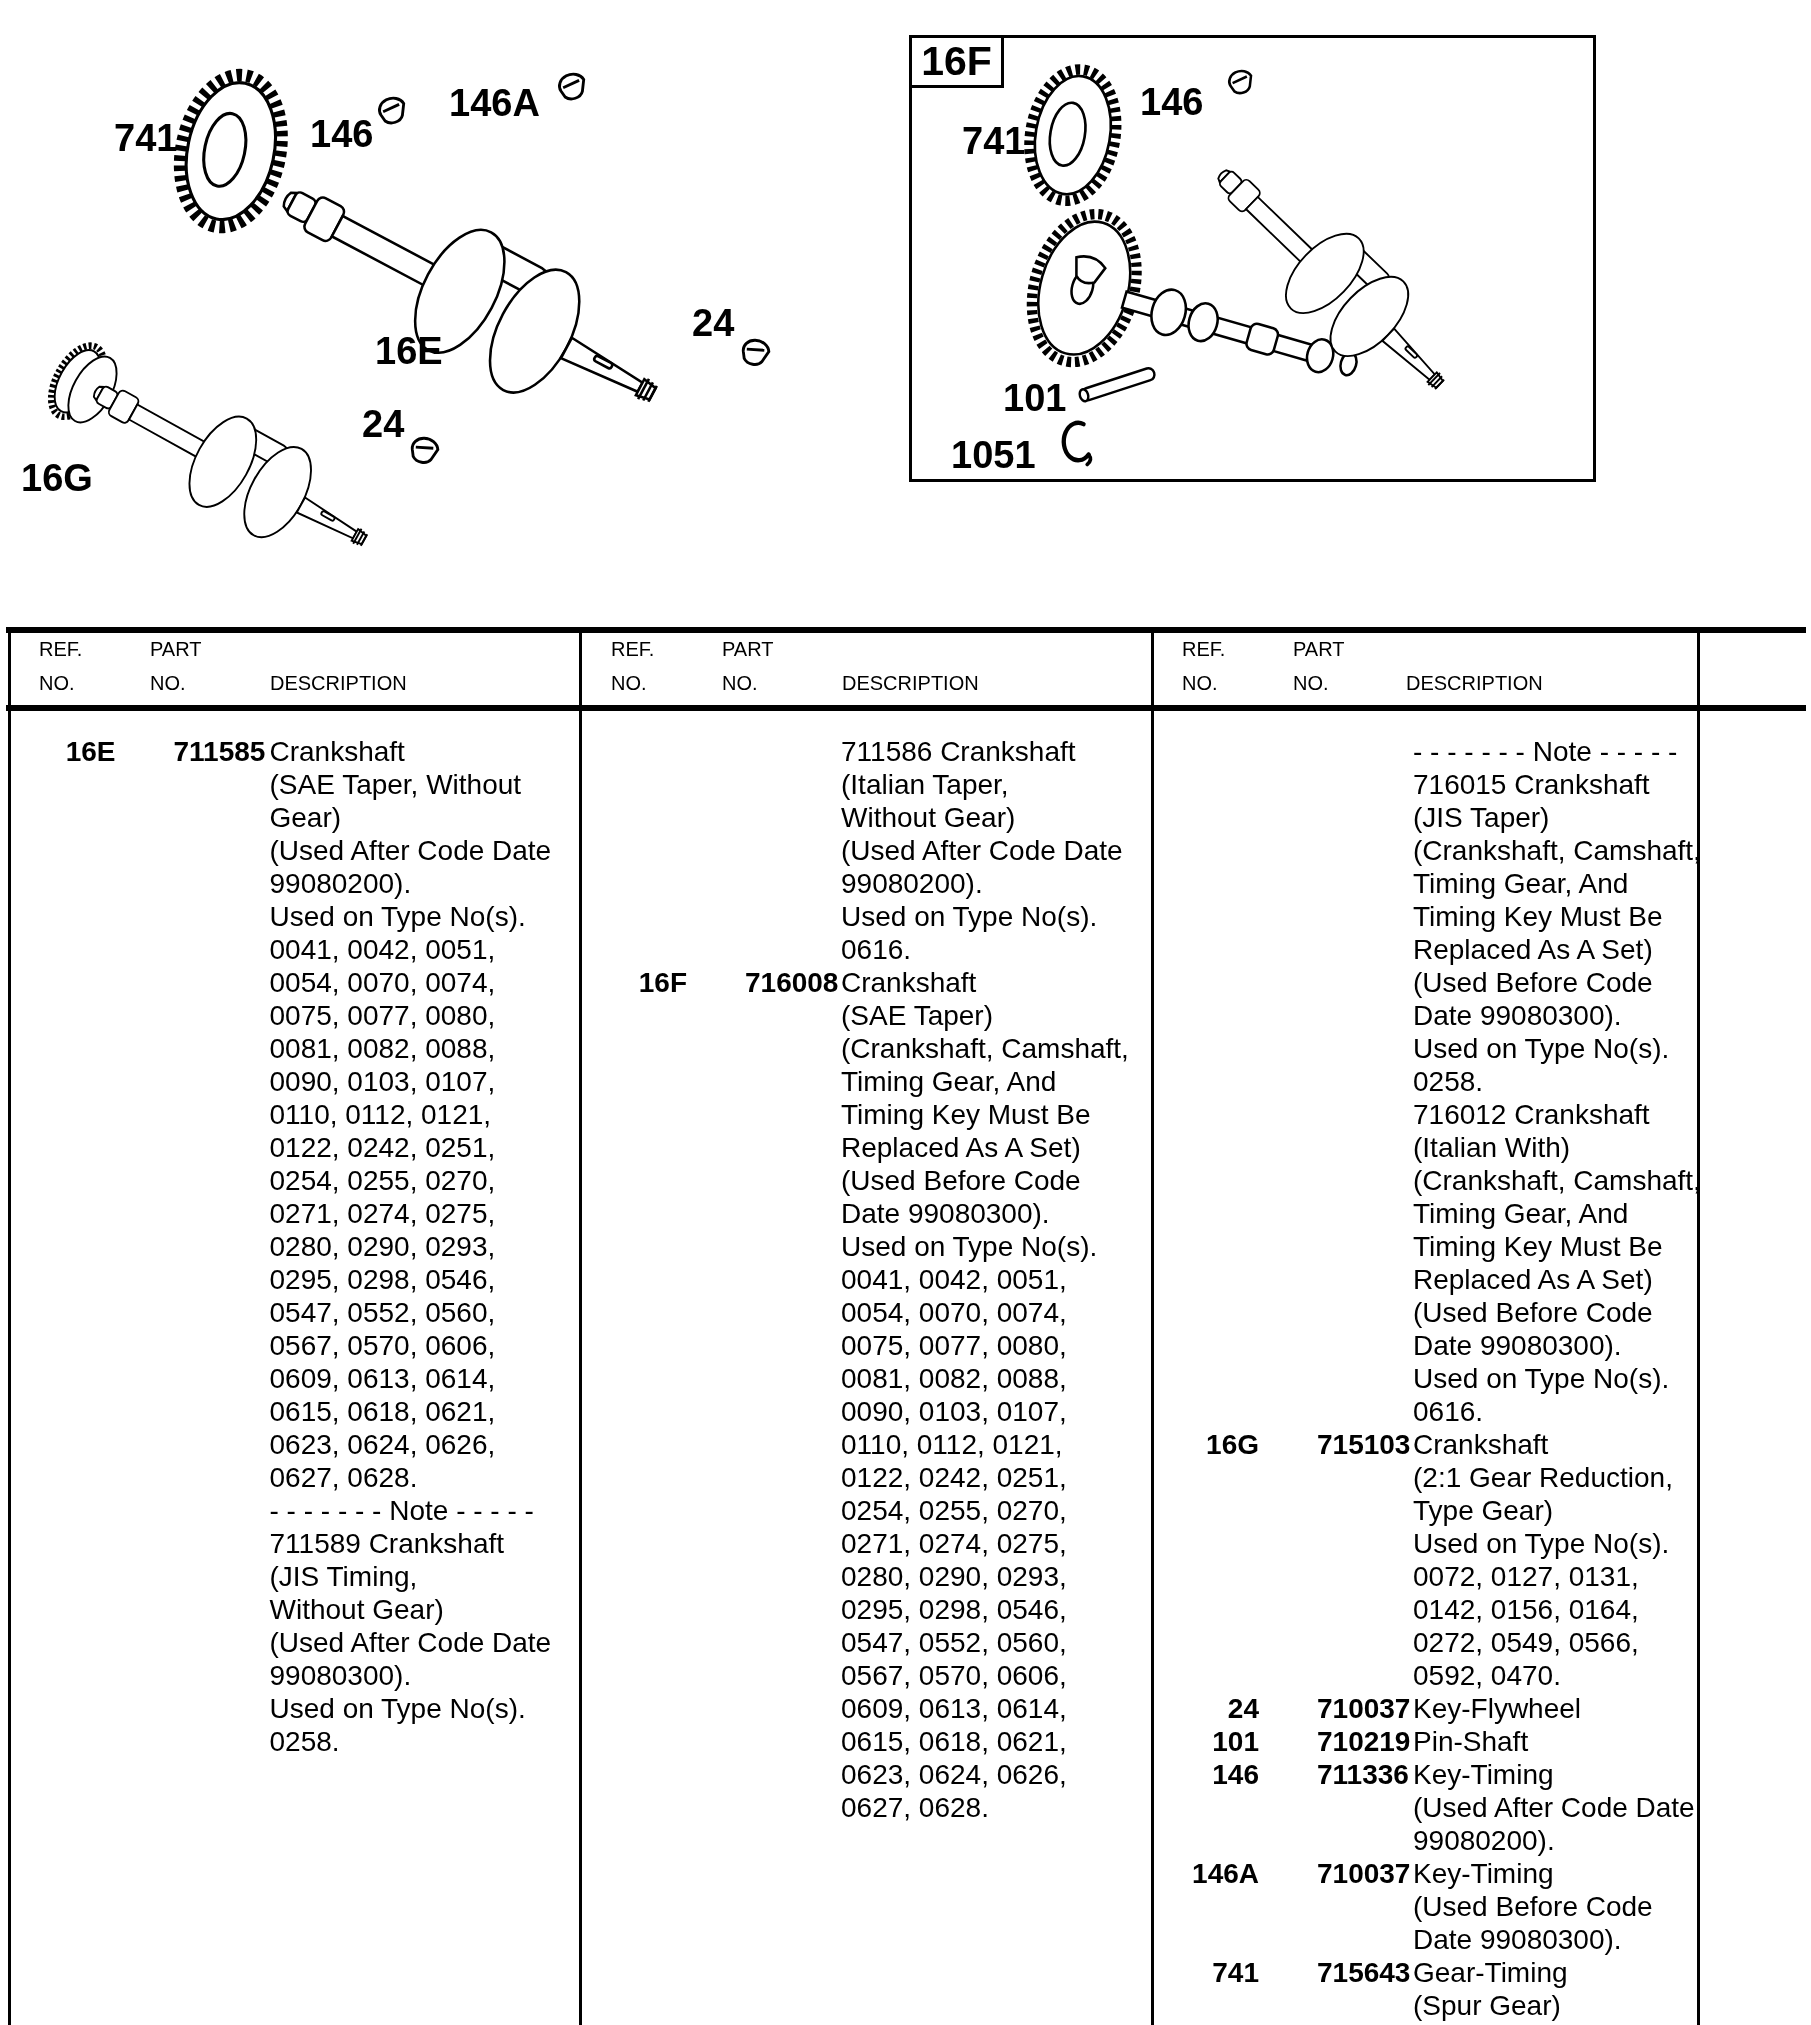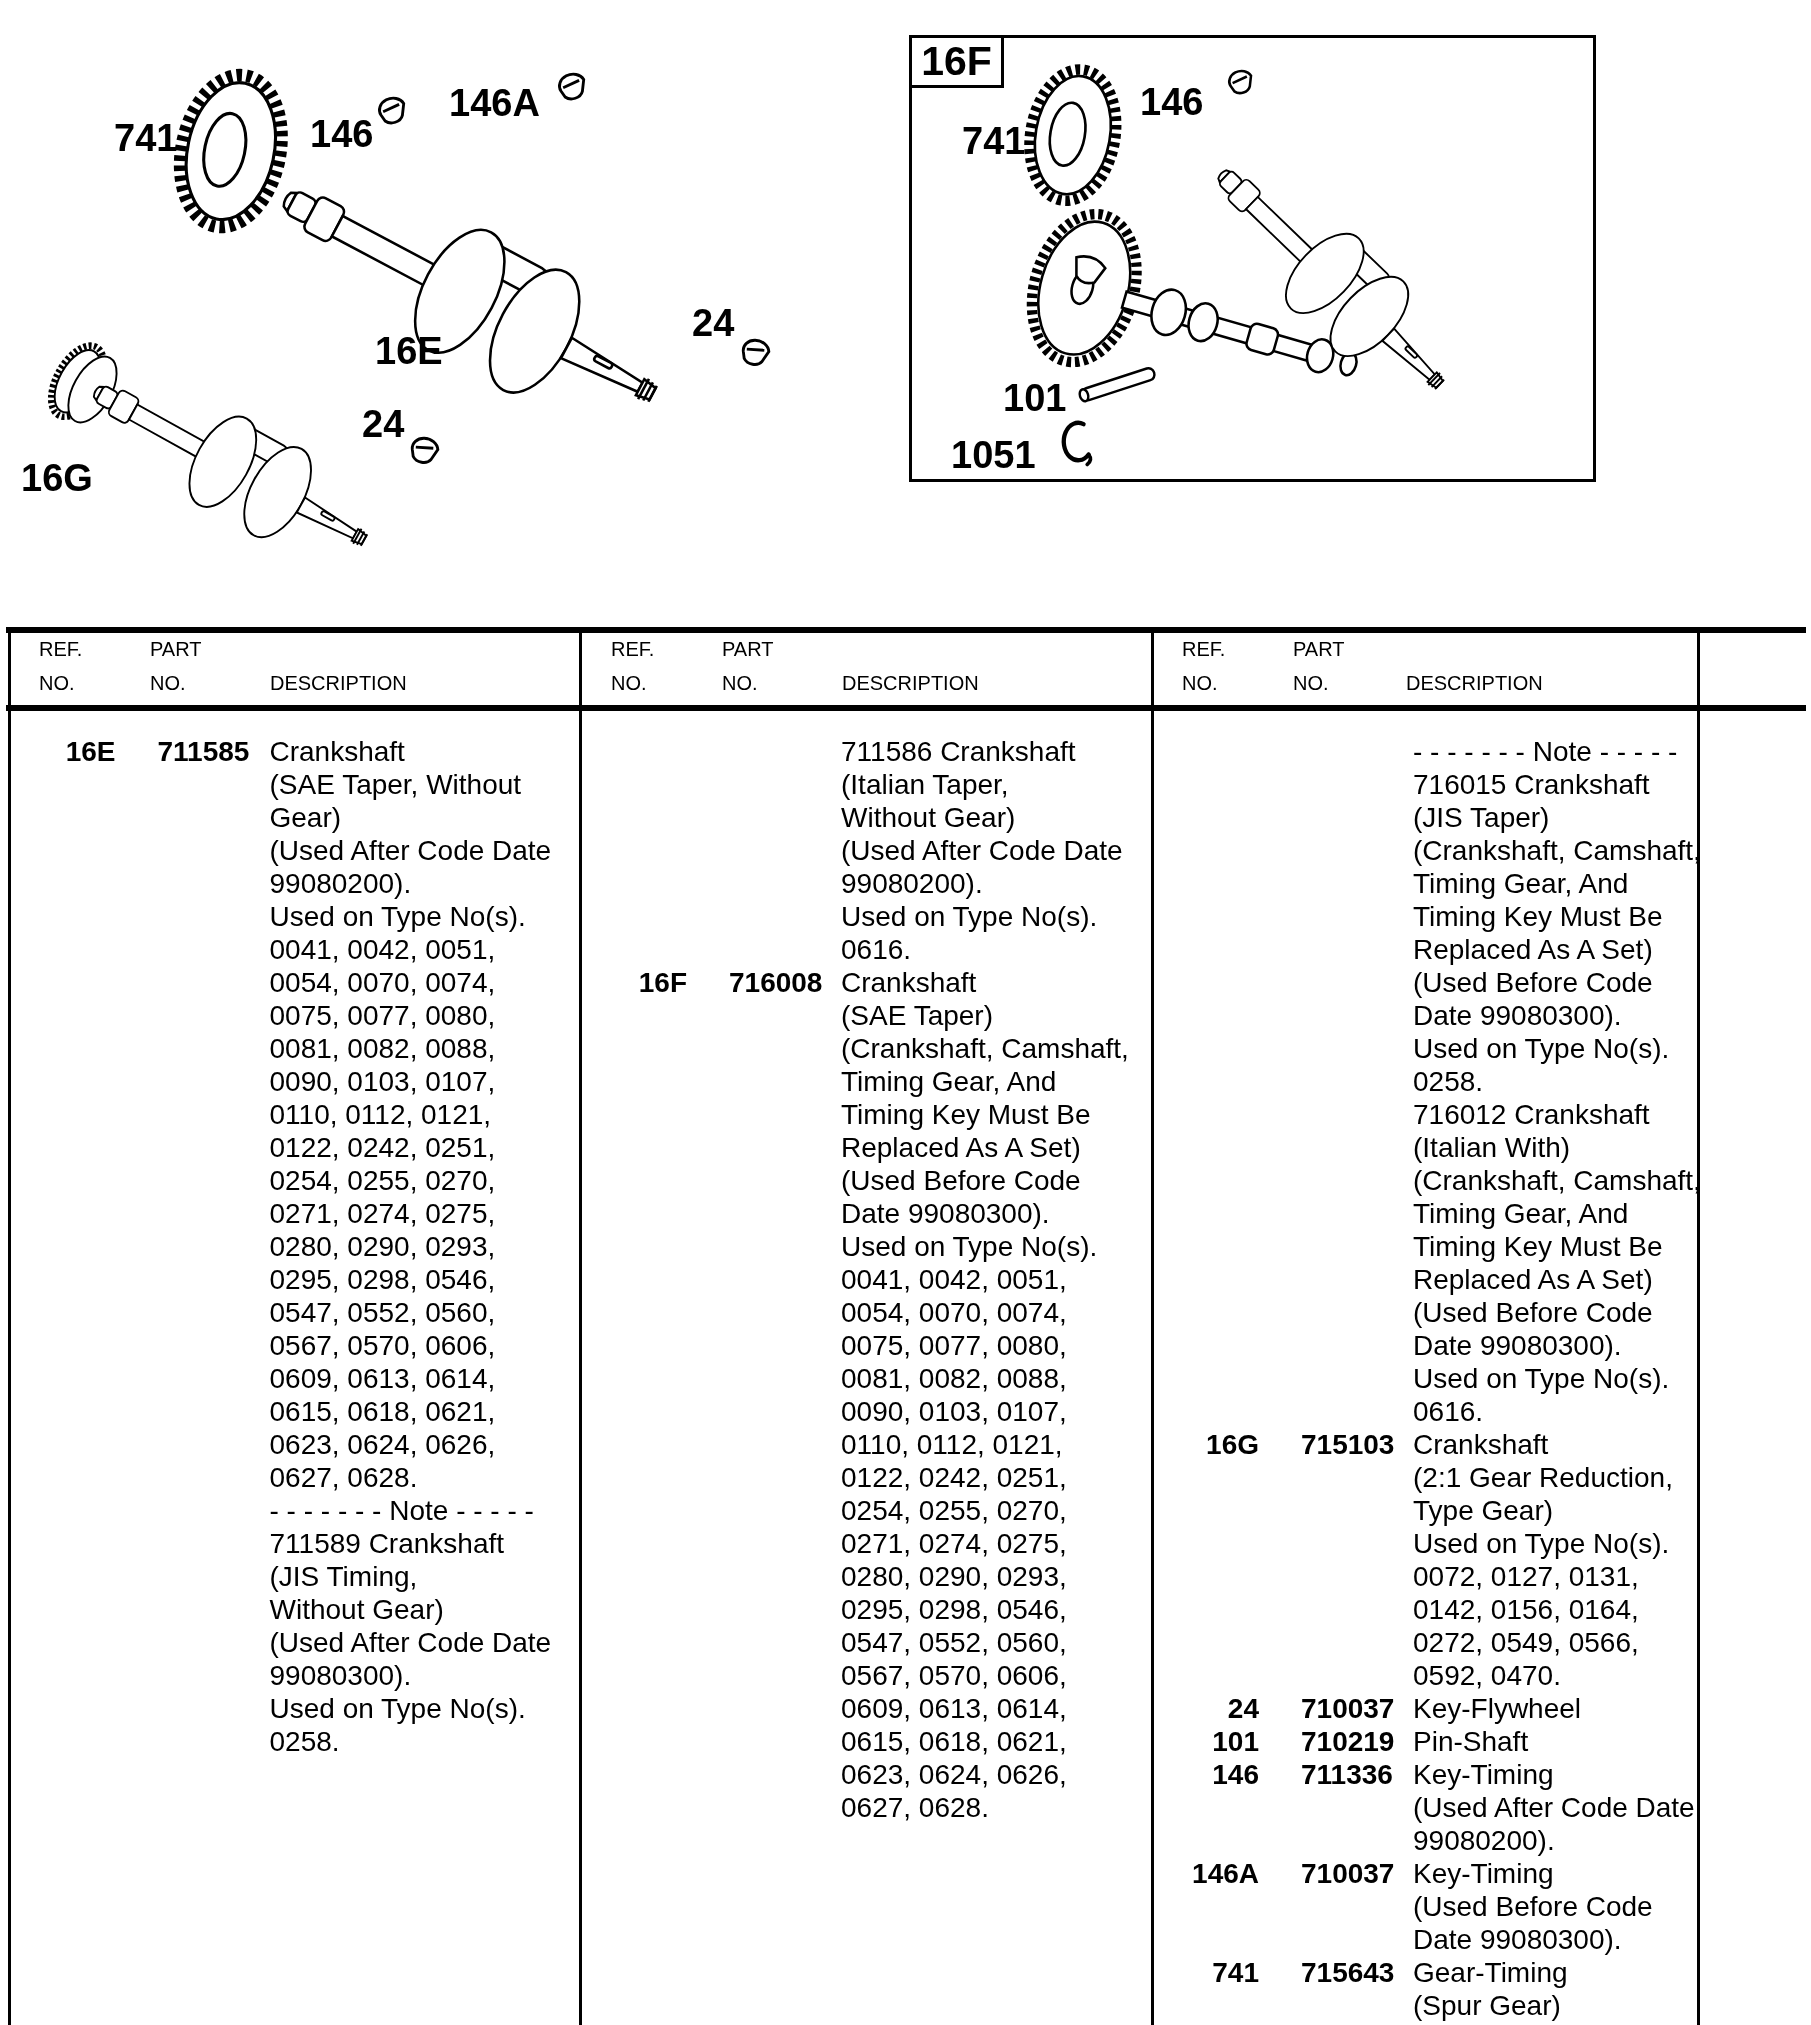--- a/index.html
+++ b/index.html
@@ -53,21 +53,21 @@
     font-size:28px;
     line-height:33px;
   }
   .entry{position:relative;padding-left:253px;}
   .entry .ref{
     position:absolute;left:0;top:0;
     width:99px;text-align:right;
     font-weight:bold;white-space:nowrap;
   }
   .entry .part{
-    position:absolute;left:141px;top:0;
+    position:absolute;left:157px;top:0;
     font-weight:bold;white-space:nowrap;
   }
   .dline{white-space:nowrap;height:33px;}
   .dline b{font-weight:normal;}
 </style>
 </head>
 <body>
 
 <div class="page">
 

